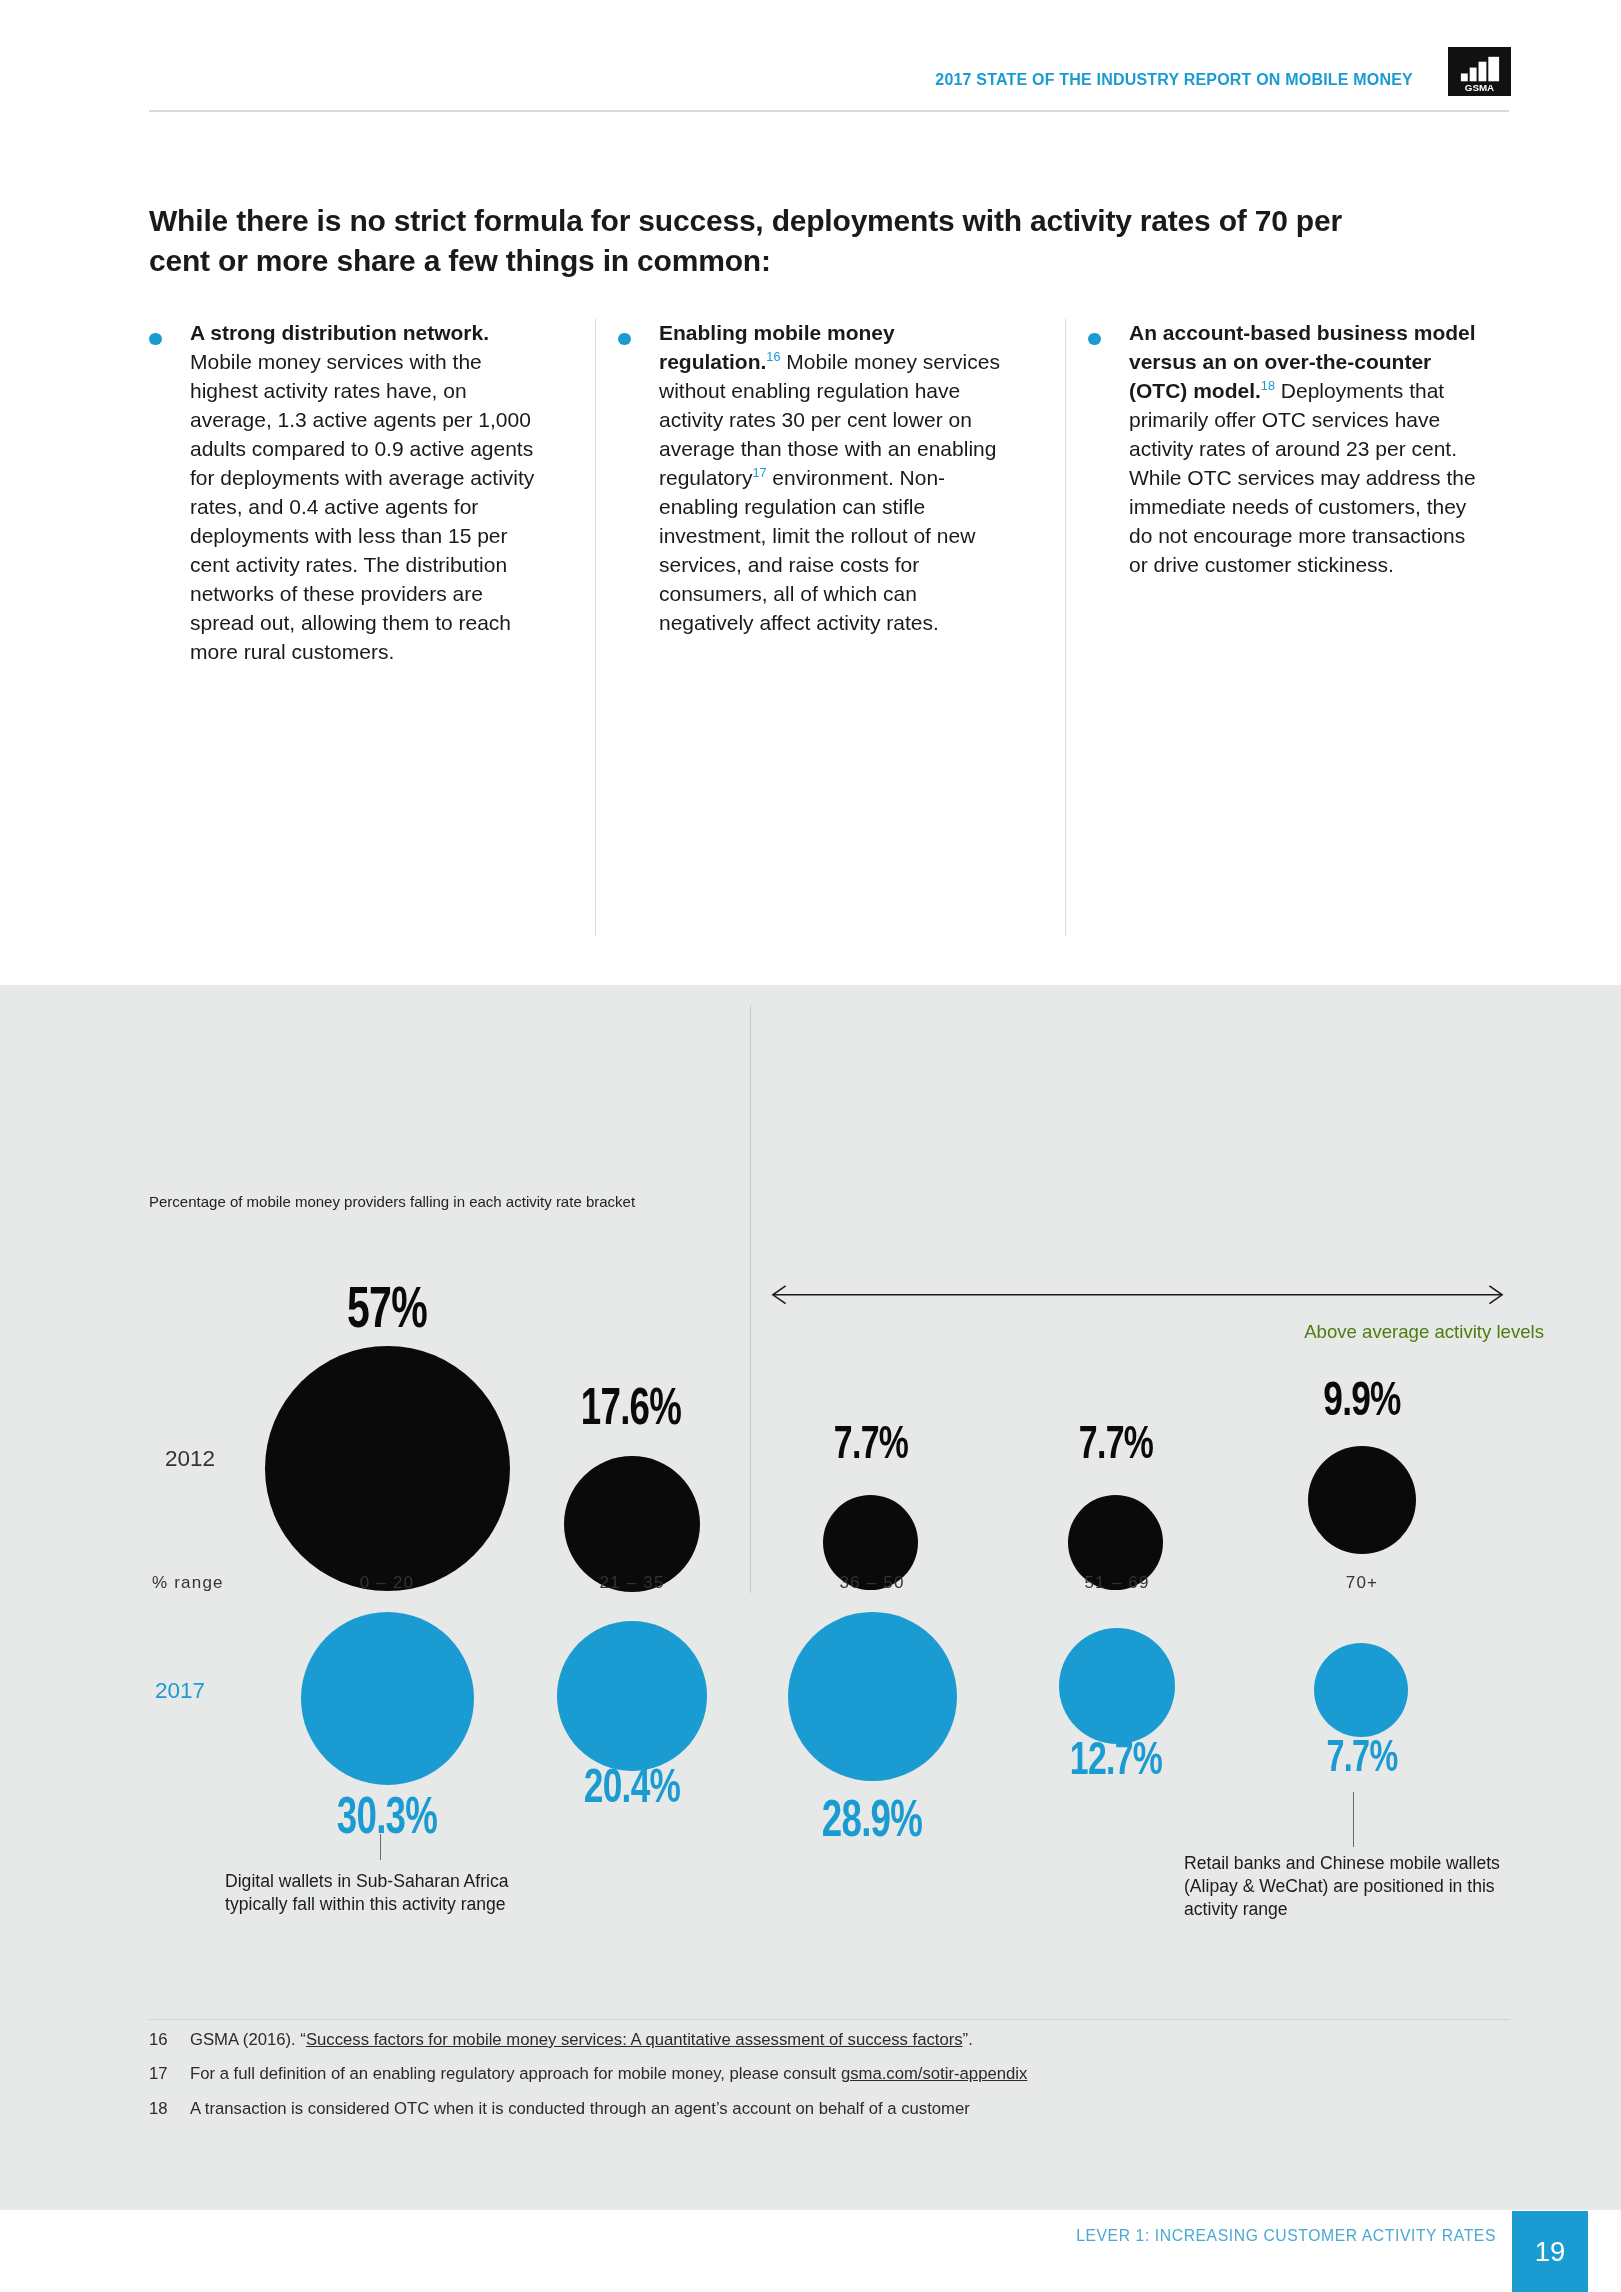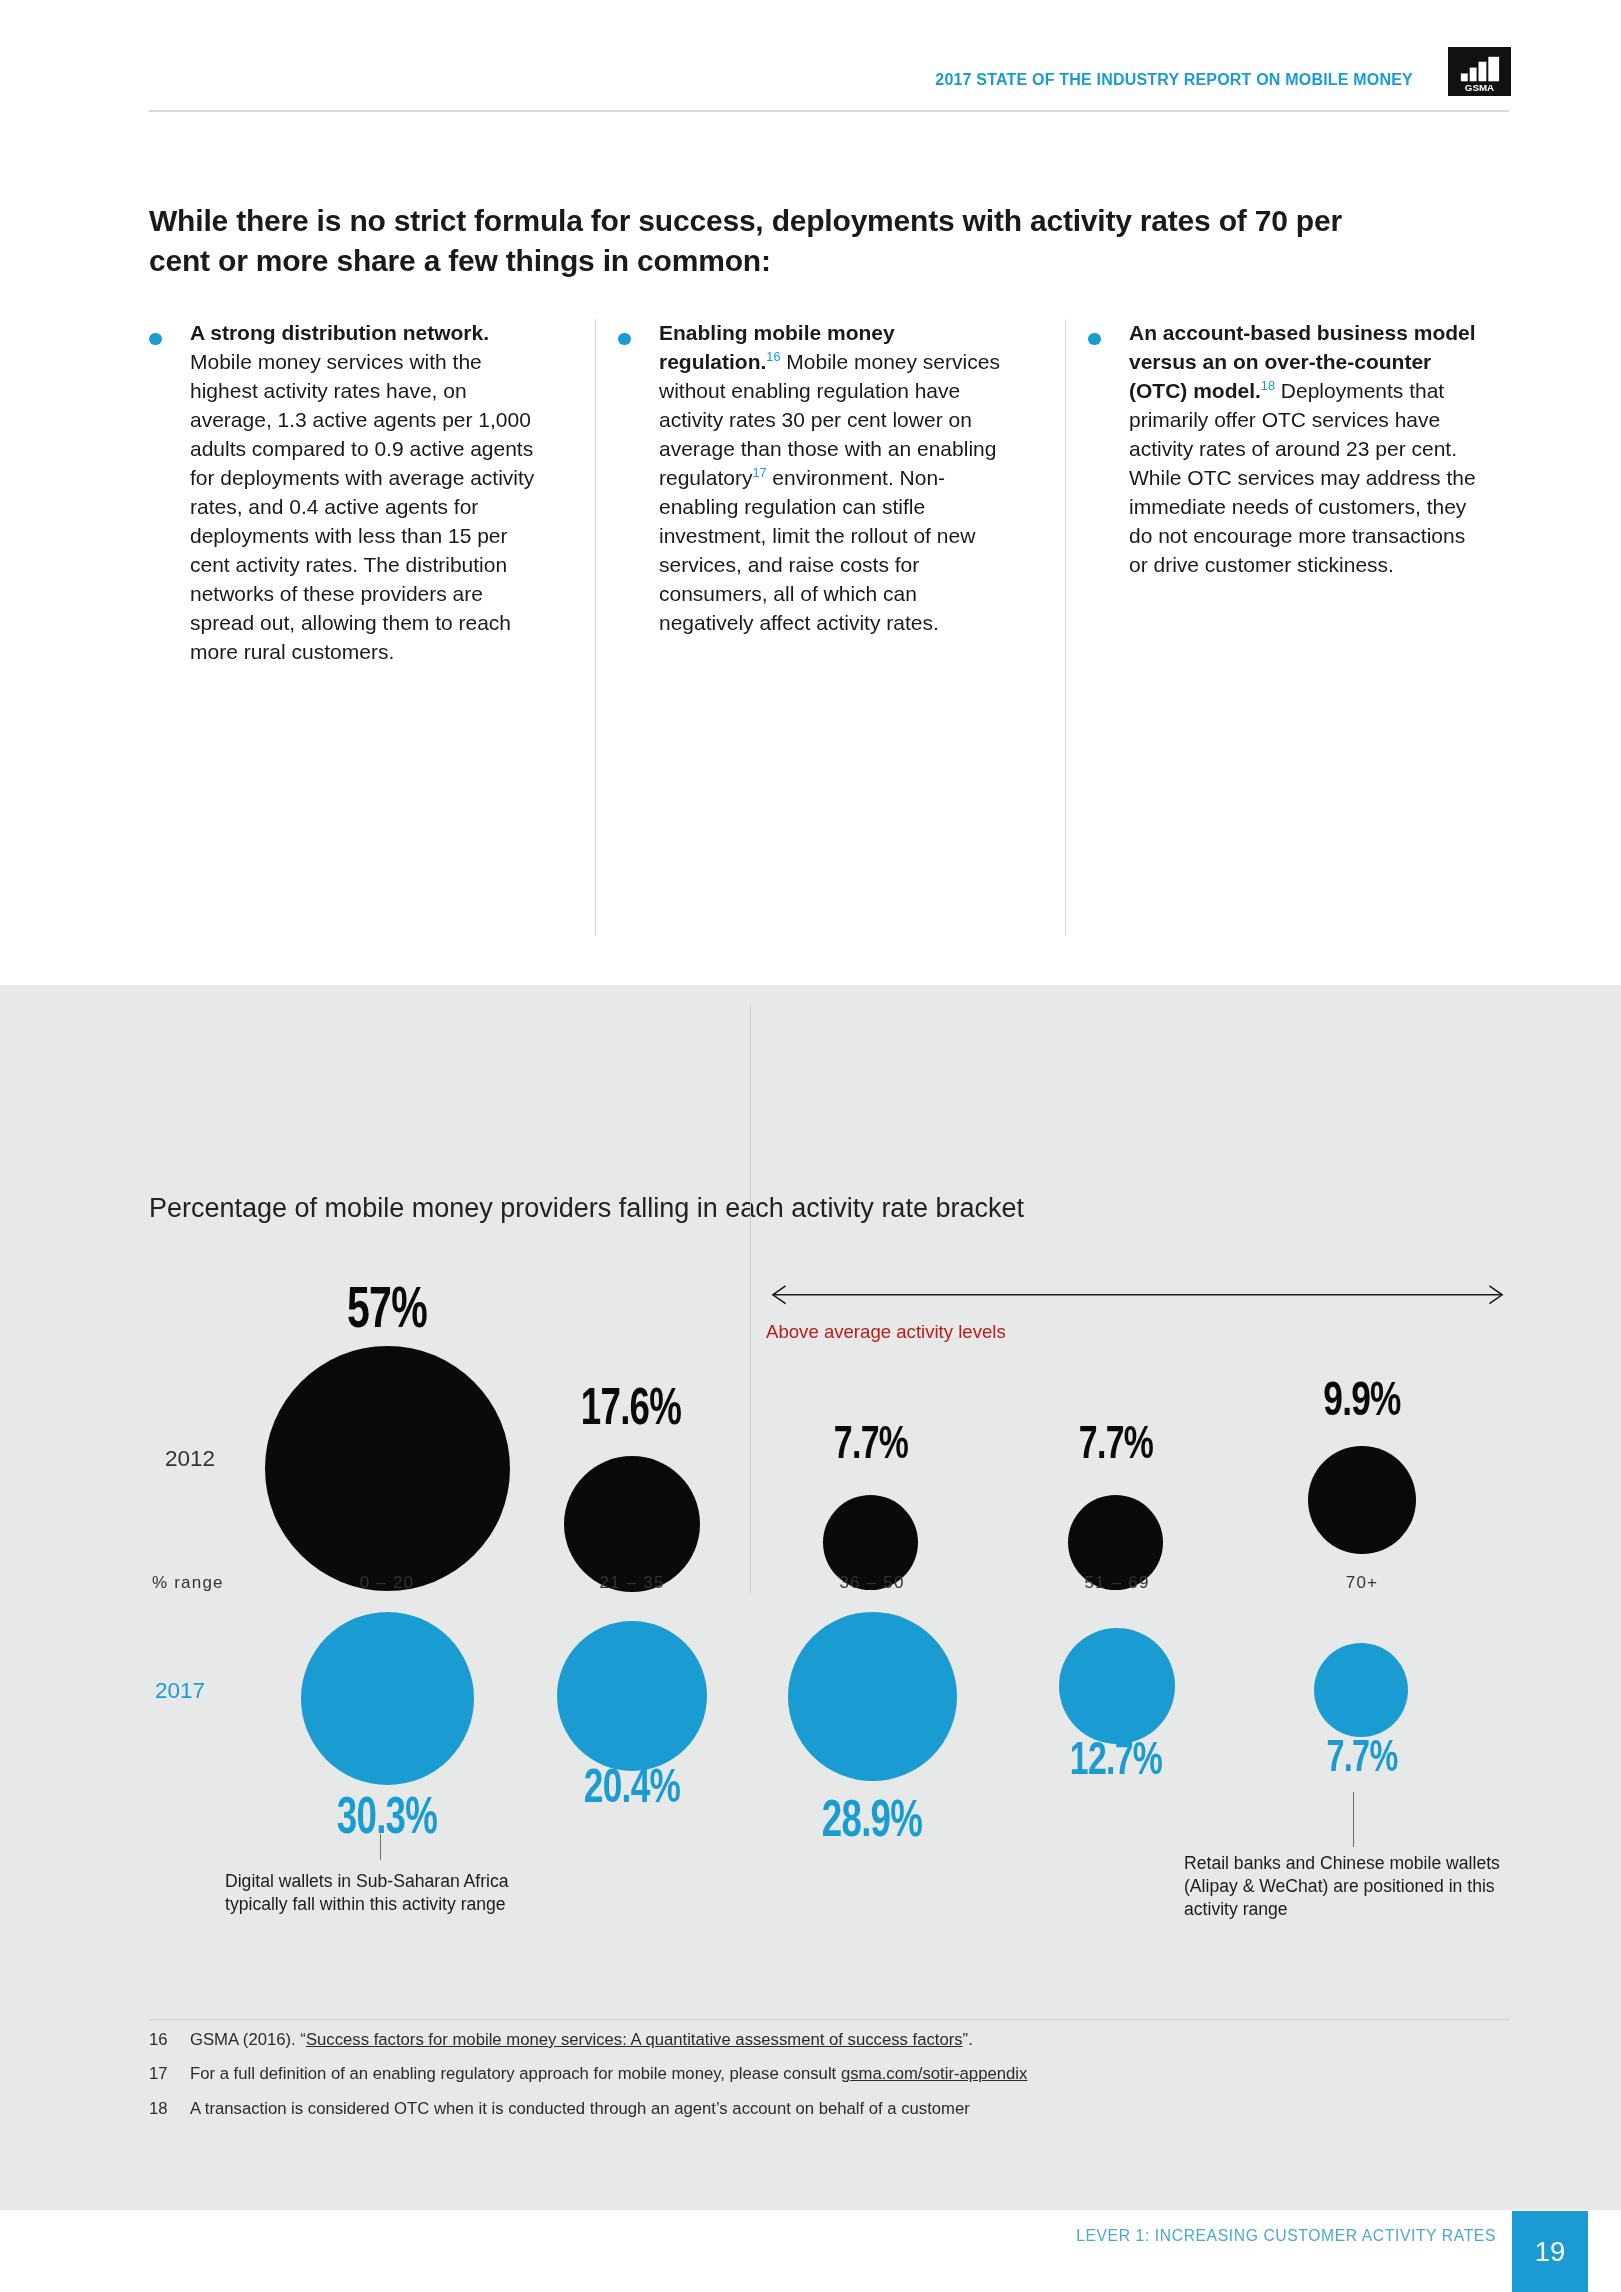--- a/index.html
+++ b/index.html
@@ -76,21 +76,21 @@
 
   .fig-heading {
     position: absolute; left: 149px; top: 55px; width: 1137px;
     font-size: 33px; font-weight: bold; color: #111; line-height: 1.26;
     letter-spacing: -0.3px;
   }
   .fig-heading .fignum { color: #9a9a9a; }
 
   .fig-sub {
     position: absolute; left: 149px; top: 208px;
-    font-size: 27px; color: #222;
+    font-size: 15px; color: #222;
   }
 
   .chart-divider {
     position: absolute; left: 750px; top: 19.6px; width: 1px; height: 588px;
     background: #c9cacb;
   }
 
   .row-label {
     position: absolute; font-size: 22.5px; color: #333;
   }
@@ -119,22 +119,22 @@
   .bub-val.blue  { color: #1a9cd3; }
 
   .range-tick {
     position: absolute; text-align: center;
     font-size: 17px; color: #333; letter-spacing: 1.2px; white-space: nowrap;
   }
 
   
   .arrow-wrap { position: absolute; left: 766px; top: 1284px; width: 743px; height: 21.6px; }
   .arrow-cap {
-    position: absolute; left: 766px; top: 1321px; width: 743px;
-    text-align: left; font-size: 18.6px; color: #b91c1c;
+    position: absolute; left: 801px; top: 1321px; width: 743px;
+    text-align: right; font-size: 18.6px; color: #4d7c0f;
   }
 
   
   .anno {
     position: absolute; font-size: 17.6px; color: #1c1c1c; line-height: 1.32;
   }
   .anno-left { left: 225px; top: 1870px; width: 323px; }
   .anno-right { left: 1184px; top: 1852px; width: 323px; }
   .anno-leader {
     position: absolute; width: 1px; background: #6a6a6a;

